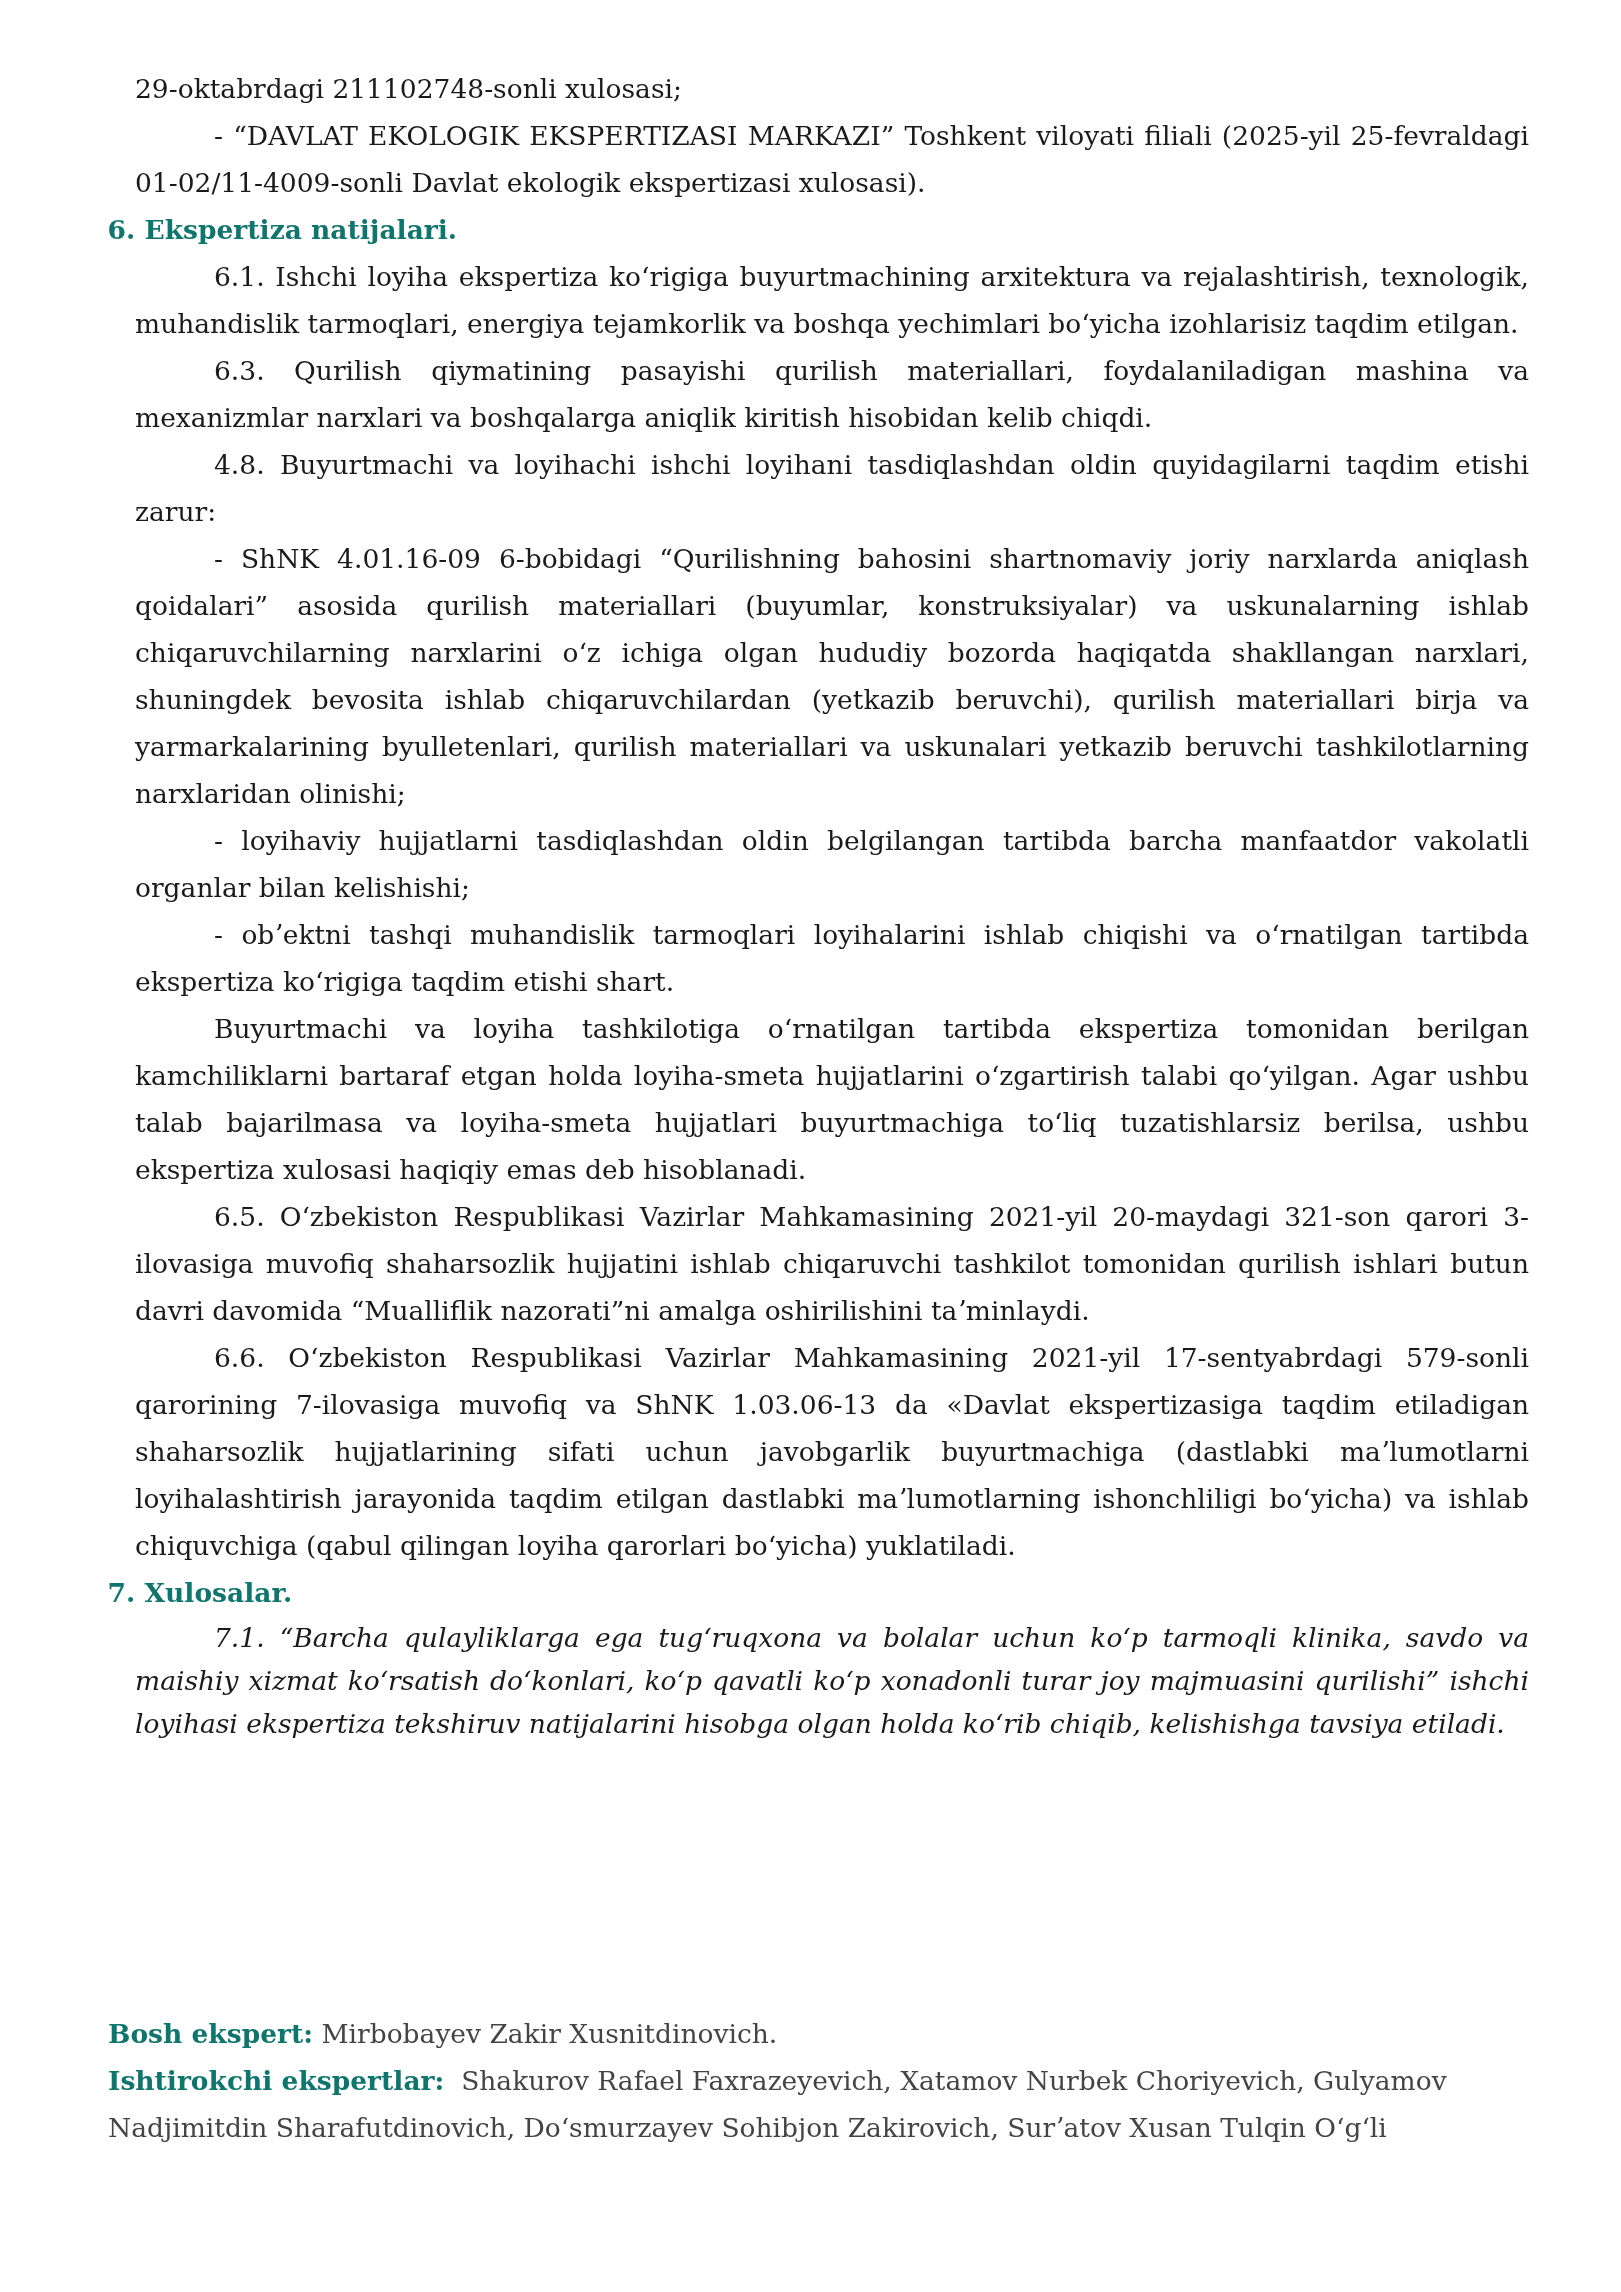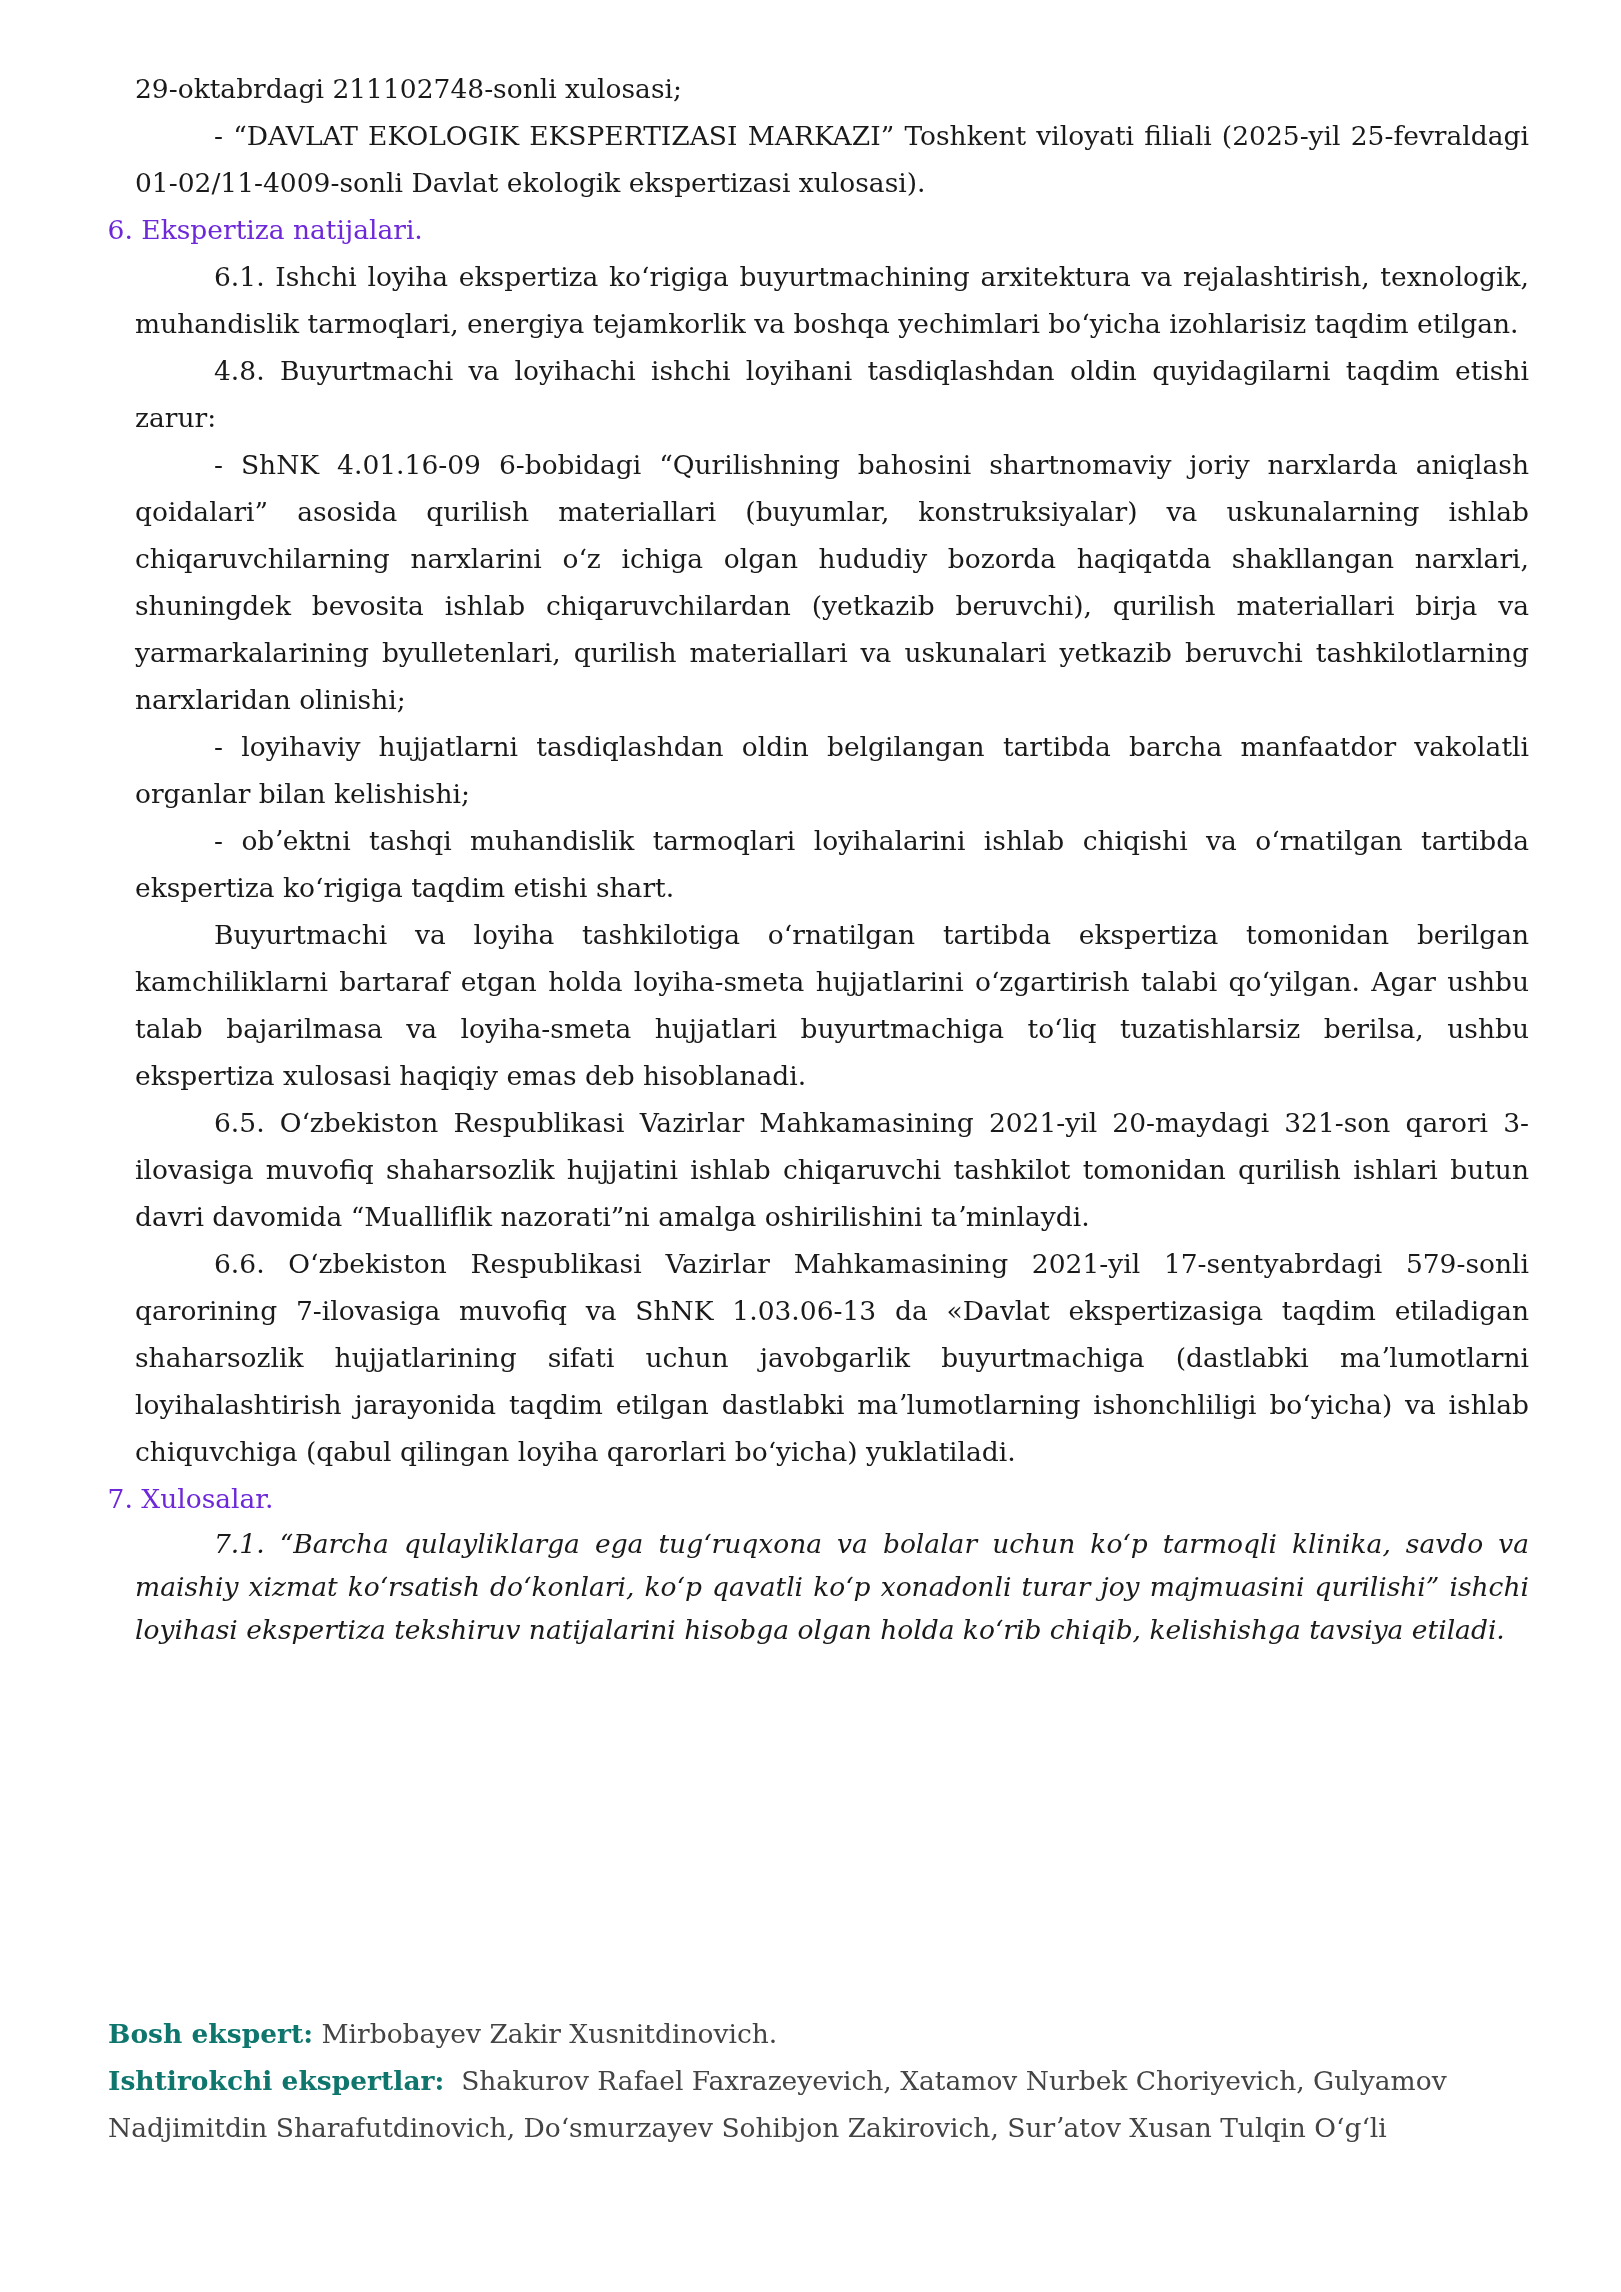--- a/index.html
+++ b/index.html
@@ -26,22 +26,22 @@
     line-height: 47px;
   }
   .para {
     margin: 0;
     text-align: justify;
     text-indent: 79px;
   }
   .para.noindent { text-indent: 0; }
   .heading {
     margin: 0 0 0 -27.4px;
-    font-weight: normal;
-    color: #6d28d9;
+    font-weight: bold;
+    color: #0f766e;
     text-indent: 0;
   }
   .signatures {
     position: absolute;
     left: 108px;
     top: 2010px;
     width: 1421px;
     font-size: 26.5px;
     line-height: 47px;
     color: #444444;
@@ -52,20 +52,21 @@
 </head>
 <body>
 
 <div class="page">
   <div class="body-text">
     <p class="para noindent">29-oktabrdagi 211102748-sonli xulosasi;</p>
     <p class="para">- “DAVLAT EKOLOGIK EKSPERTIZASI MARKAZI” Toshkent viloyati filiali (2025-yil 25-fevraldagi 01-02/11-4009-sonli Davlat ekologik ekspertizasi xulosasi).</p>
 
     <p class="para heading">6. Ekspertiza natijalari.</p>
     <p class="para">6.1. Ishchi loyiha ekspertiza koʻrigiga buyurtmachining arxitektura va rejalashtirish, texnologik, muhandislik tarmoqlari, energiya tejamkorlik va boshqa yechimlari boʻyicha izohlarisiz taqdim etilgan.</p>
+    <p class="para">6.3. Qurilish qiymatining pasayishi qurilish materiallari, foydalaniladigan mashina va mexanizmlar narxlari va boshqalarga aniqlik kiritish hisobidan kelib chiqdi.</p>
     <p class="para">4.8. Buyurtmachi va loyihachi ishchi loyihani tasdiqlashdan oldin quyidagilarni taqdim etishi zarur:</p>
     <p class="para">- ShNK 4.01.16-09 6-bobidagi “Qurilishning bahosini shartnomaviy joriy narxlarda aniqlash qoidalari” asosida qurilish materiallari (buyumlar, konstruksiyalar) va uskunalarning ishlab chiqaruvchilarning narxlarini oʻz ichiga olgan hududiy bozorda haqiqatda shakllangan narxlari, shuningdek  bevosita ishlab chiqaruvchilardan (yetkazib beruvchi), qurilish materiallari birja va yarmarkalarining byulletenlari,  qurilish materiallari va uskunalari yetkazib beruvchi tashkilotlarning narxlaridan olinishi;</p>
     <p class="para">- loyihaviy hujjatlarni tasdiqlashdan oldin belgilangan tartibda barcha manfaatdor vakolatli organlar bilan kelishishi;</p>
     <p class="para">- obʼektni tashqi muhandislik tarmoqlari loyihalarini ishlab chiqishi va oʻrnatilgan tartibda ekspertiza koʻrigiga taqdim etishi shart.</p>
     <p class="para">Buyurtmachi va loyiha tashkilotiga oʻrnatilgan tartibda ekspertiza tomonidan berilgan kamchiliklarni bartaraf etgan holda loyiha-smeta hujjatlarini oʻzgartirish talabi qoʻyilgan. Agar ushbu talab bajarilmasa va loyiha-smeta hujjatlari buyurtmachiga toʻliq tuzatishlarsiz berilsa, ushbu ekspertiza xulosasi haqiqiy emas deb hisoblanadi.</p>
     <p class="para">6.5. Oʻzbekiston Respublikasi Vazirlar Mahkamasining 2021-yil 20-maydagi 321-son qarori 3-ilovasiga muvofiq shaharsozlik hujjatini ishlab chiqaruvchi tashkilot tomonidan qurilish ishlari butun davri davomida “Mualliflik nazorati”ni amalga oshirilishini taʼminlaydi.</p>
     <p class="para">6.6. Oʻzbekiston Respublikasi Vazirlar Mahkamasining 2021-yil 17-sentyabrdagi 579-sonli qarorining 7-ilovasiga muvofiq va ShNK 1.03.06-13 da «Davlat ekspertizasiga taqdim etiladigan shaharsozlik hujjatlarining sifati uchun javobgarlik buyurtmachiga (dastlabki maʼlumotlarni loyihalashtirish jarayonida taqdim etilgan dastlabki maʼlumotlarning ishonchliligi boʻyicha) va ishlab chiquvchiga (qabul qilingan loyiha qarorlari boʻyicha) yuklatiladi.</p>
 
     <p class="para heading">7. Xulosalar.</p>
     <p class="para" style="line-height:43px;font-style:italic;">7.1. “Barcha qulayliklarga ega tugʻruqxona va bolalar uchun koʻp tarmoqli klinika, savdo va maishiy xizmat koʻrsatish doʻkonlari, koʻp qavatli koʻp xonadonli turar joy majmuasini qurilishi” ishchi loyihasi ekspertiza tekshiruv natijalarini hisobga olgan holda koʻrib chiqib, kelishishga tavsiya etiladi.</p>

